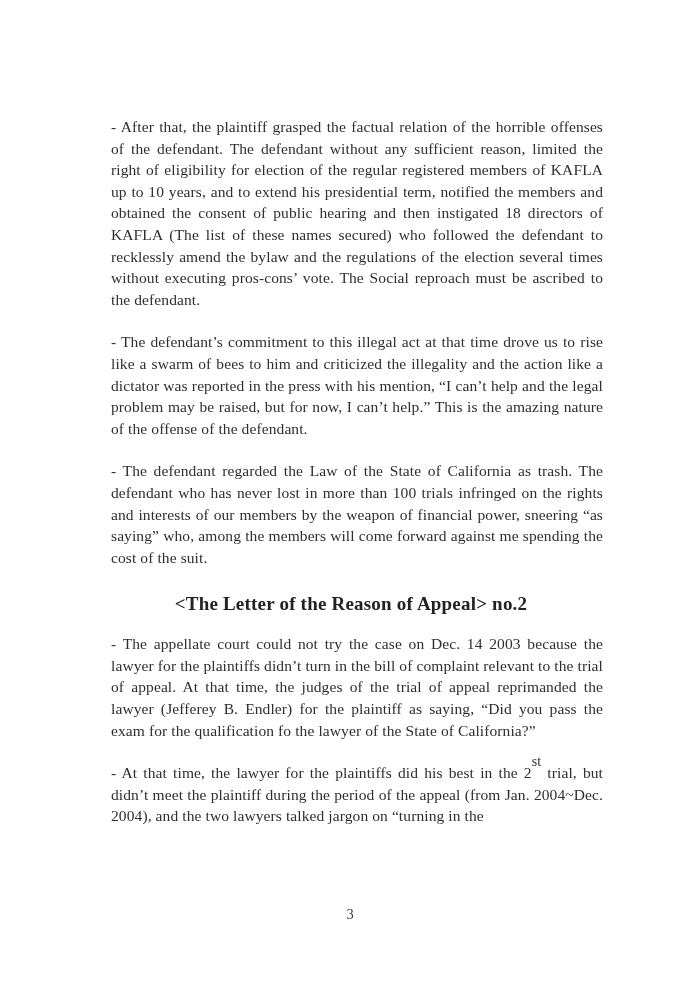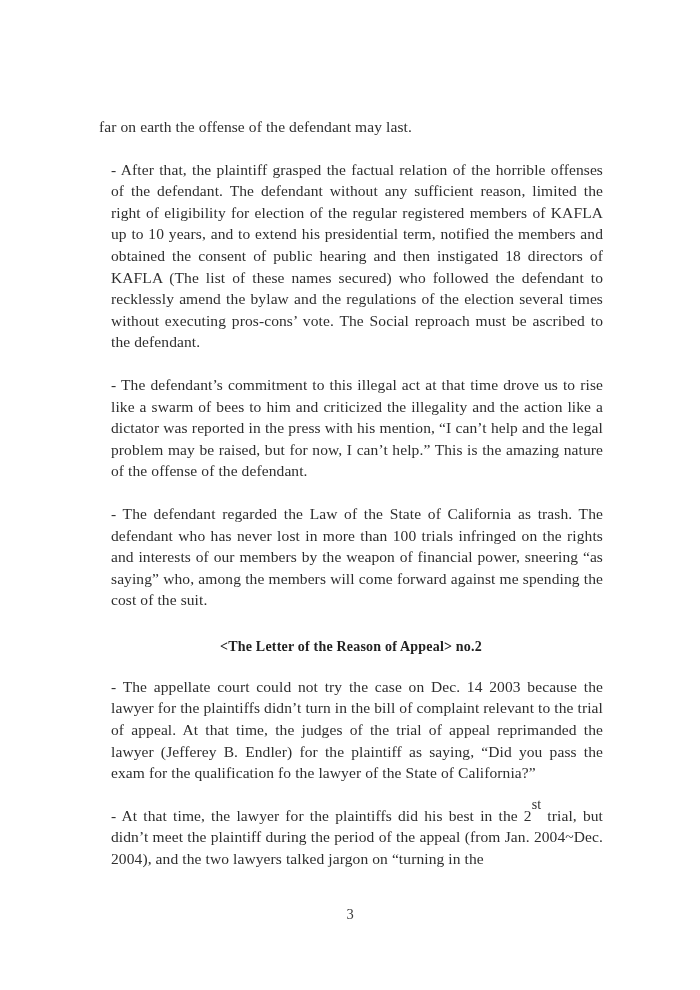--- a/index.html
+++ b/index.html
@@ -27,21 +27,21 @@
     letter-spacing: 0.1px;
   }
   .para {
     margin: 0 0 21px 12px;
   }
   .cont-line {
     margin: 0 0 21px 0;
     text-align: left;
   }
   .heading {
-    font-size: 14px;
+    font-size: 19px;
     font-weight: bold;
     text-align: center;
     color: #222222;
     margin: 24px 0 17px 0;
     line-height: 24px;
     letter-spacing: 0.2px;
   }
   .ordinal-sup {
     font-size: 14px;
     position: relative;
@@ -57,21 +57,20 @@
     font-size: 14.5px;
     color: #3a3a3a;
   }
 </style>
 </head>
 <body>
 
 <div class="page">
   <div class="content">
 
-    <p class="cont-line">far on earth the offense of the defendant may last.</p>
 
     <p class="para">- After that, the plaintiff grasped the factual relation of the horrible offenses of the defendant. The defendant without any sufficient reason, limited the right of eligibility for election of the regular registered members of KAFLA up to 10 years, and to extend his presidential term, notified the members and obtained the consent of public hearing and then instigated 18 directors of KAFLA (The list of these names secured) who followed the defendant to recklessly amend the bylaw and the regulations of the election several times without executing pros-cons’ vote. The Social reproach must be ascribed to the defendant.</p>
 
     <p class="para">- The defendant’s commitment to this illegal act at that time drove us to rise like a swarm of bees to him and criticized the illegality and the action like a dictator was reported in the press with his mention, “I can’t help and the legal problem may be raised, but for now, I can’t help.” This is the amazing nature of the offense of the defendant.</p>
 
     <p class="para">- The defendant regarded the Law of the State of California as trash. The defendant who has never lost in more than 100 trials infringed on the rights and interests of our members by the weapon of financial power, sneering “as saying” who, among the members will come forward against me spending the cost of the suit.</p>
 
     <div class="heading">&lt;The Letter of the Reason of Appeal&gt; no.2</div>
 
     <p class="para">- The appellate court could not try the case on Dec. 14 2003 because the lawyer for the plaintiffs didn’t turn in the bill of complaint relevant to the trial of appeal. At that time, the judges of the trial of appeal reprimanded the lawyer (Jefferey B. Endler) for the plaintiff as saying, “Did you pass the exam for the qualification fo the lawyer of the State of California?”</p>

